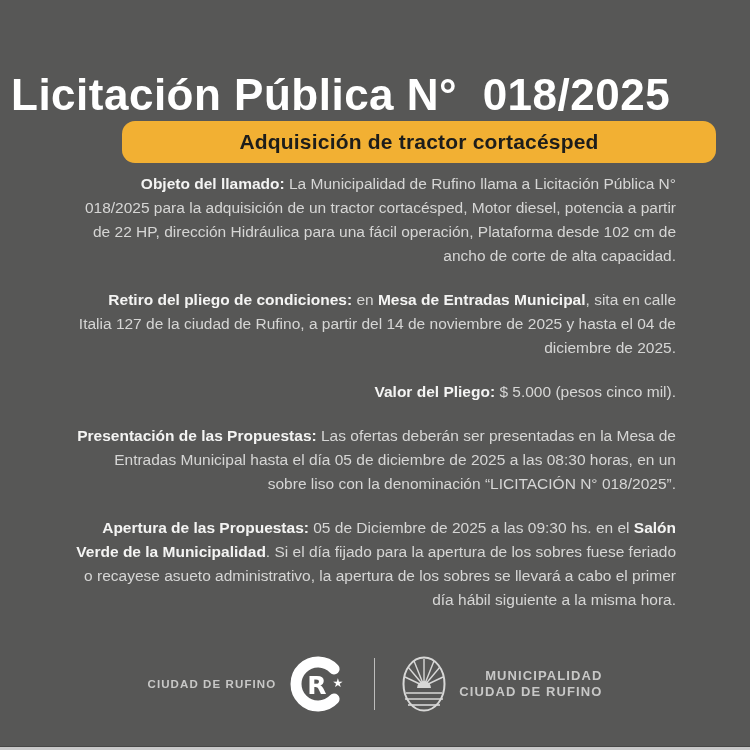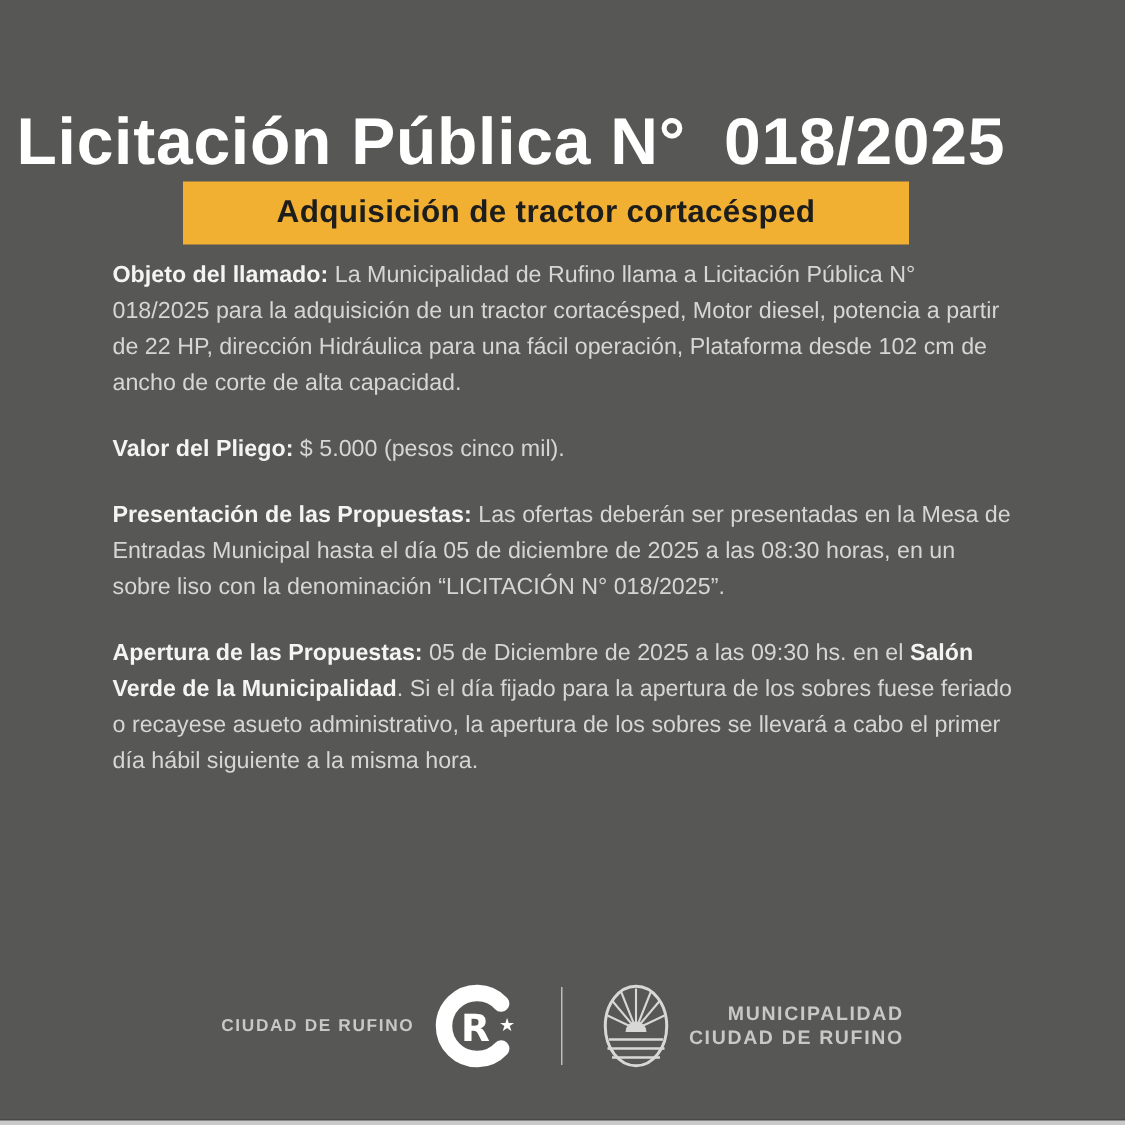--- a/index.html
+++ b/index.html
@@ -8,30 +8,30 @@
     width:750px; height:750px; position:relative; overflow:hidden;
     background:#575756;
     font-family:"Liberation Sans", sans-serif;
   }
   .title {
     position:absolute; top:70px; left:0; right:0;
     text-align:left; font-size:44px; font-weight:800;
     color:#ffffff; letter-spacing:0.5px; white-space:pre-wrap;margin-left:11px;
   }
   .banner {
-    position:absolute; top:121px; left:122px; width:484px; height:42px;
-    background:#F2B033; display:flex; align-items:center; justify-content:center;
+    position:absolute; top:121px; left:122px; width:594px; height:42px;
+    background:#F2B033; display:flex; align-items:center; justify-content:center;border-radius:13px;
   }
   .banner span {
     font-size:21px; font-weight:800; color:#1D1D1B; letter-spacing:0.2px;
   }
   .body-text { position:absolute; top:172px; left:75px; width:601px; }
   .para {
     margin:0 0 20px 0; font-size:15.5px; line-height:24px;
-    color:#D6D6D5; font-weight:400;
+    color:#D6D6D5; font-weight:400;text-align:right;
   }
   .para .bold { font-weight:700; color:#F4F4F3; }
   .footer {
     position:absolute; top:648px; left:0; right:0; height:72px;
     display:flex; align-items:center; justify-content:center;
   }
   .footer-left {
     text-align:right; font-size:11.5px; font-weight:700;
     letter-spacing:1.1px; color:#C8C8C7; line-height:16px;
   }
@@ -55,20 +55,21 @@
 <div class="flyer">
 
   <div class="title">Licitación Pública N°  018/2025</div>
 
   <div class="banner">
     <span>Adquisición de tractor cortacésped</span>
   </div>
 
   <div class="body-text">
       <p class="para"><span class="bold">Objeto del llamado: </span><span>La Municipalidad de Rufino llama a Licitación Pública N° 018/2025 para la adquisición de un tractor cortacésped, Motor diesel, potencia a partir de 22 HP, dirección Hidráulica para una fácil operación, Plataforma desde 102 cm de ancho de corte de alta capacidad.</span></p>
+      <p class="para"><span class="bold">Retiro del pliego de condiciones: </span><span>en </span><span class="bold">Mesa de Entradas Municipal</span><span>, sita en calle Italia 127 de la ciudad de Rufino, a partir del 14 de noviembre de 2025 y hasta el 04 de diciembre de 2025.</span></p>
       <p class="para"><span class="bold">Valor del Pliego: </span><span>$ 5.000 (pesos cinco mil).</span></p>
       <p class="para"><span class="bold">Presentación de las Propuestas: </span><span>Las ofertas deberán ser presentadas en la Mesa de Entradas Municipal hasta el día 05 de diciembre de 2025 a las 08:30 horas, en un sobre liso con la denominación “LICITACIÓN N° 018/2025”.</span></p>
       <p class="para"><span class="bold">Apertura de las Propuestas: </span><span>05 de Diciembre de 2025 a las 09:30 hs. en el </span><span class="bold">Salón Verde de la Municipalidad</span><span>. Si el día fijado para la apertura de los sobres fuese feriado o recayese asueto administrativo, la apertura de los sobres se llevará a cabo el primer día hábil siguiente a la misma hora.</span></p>
     </div>
 
   <div class="footer">
     <div class="footer-left">
       <div>CIUDAD DE RUFINO</div>
     </div>
 

